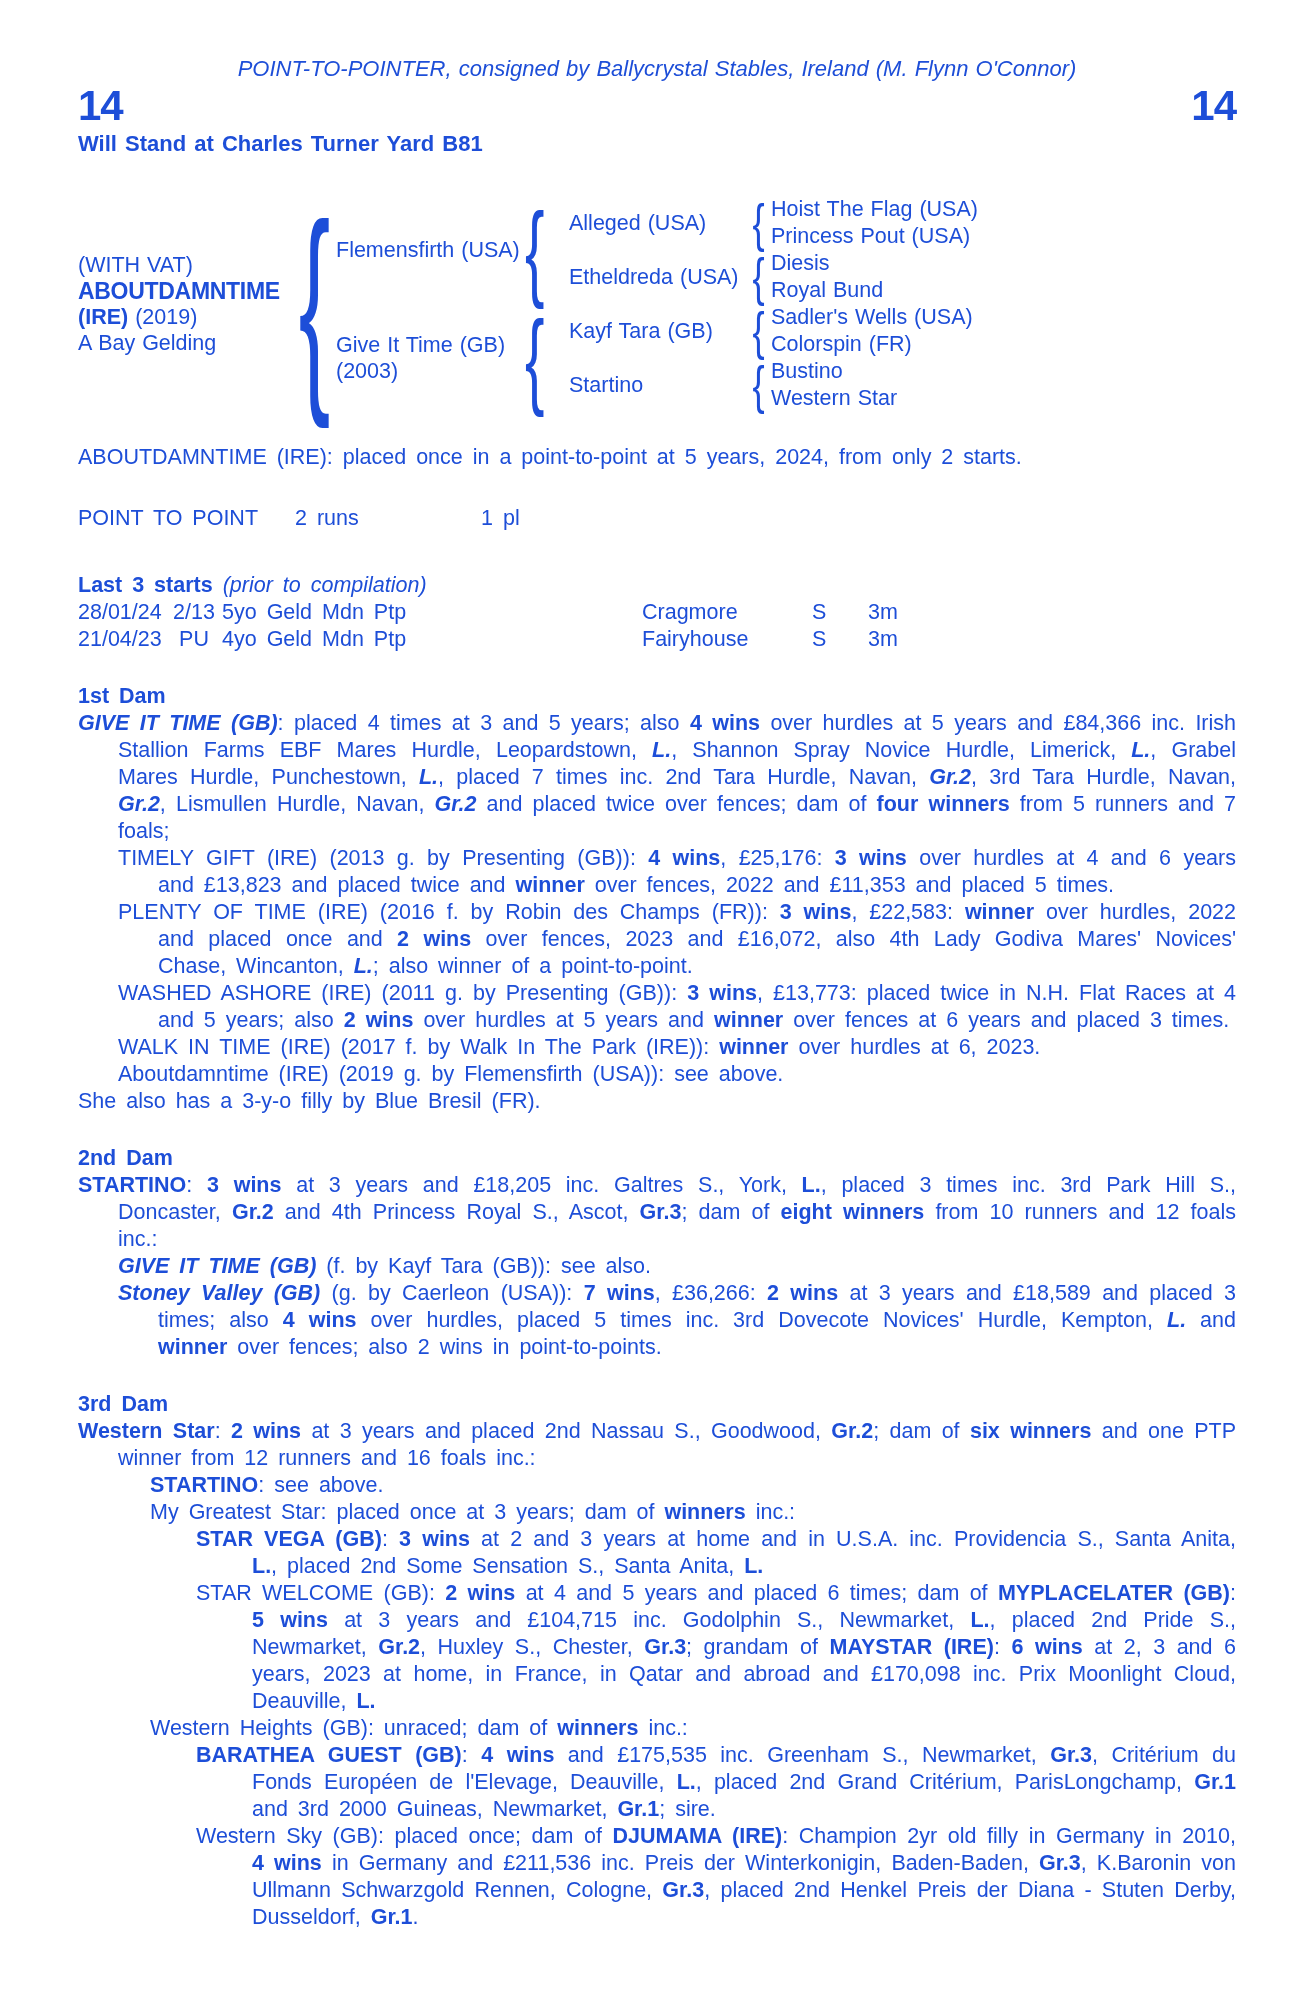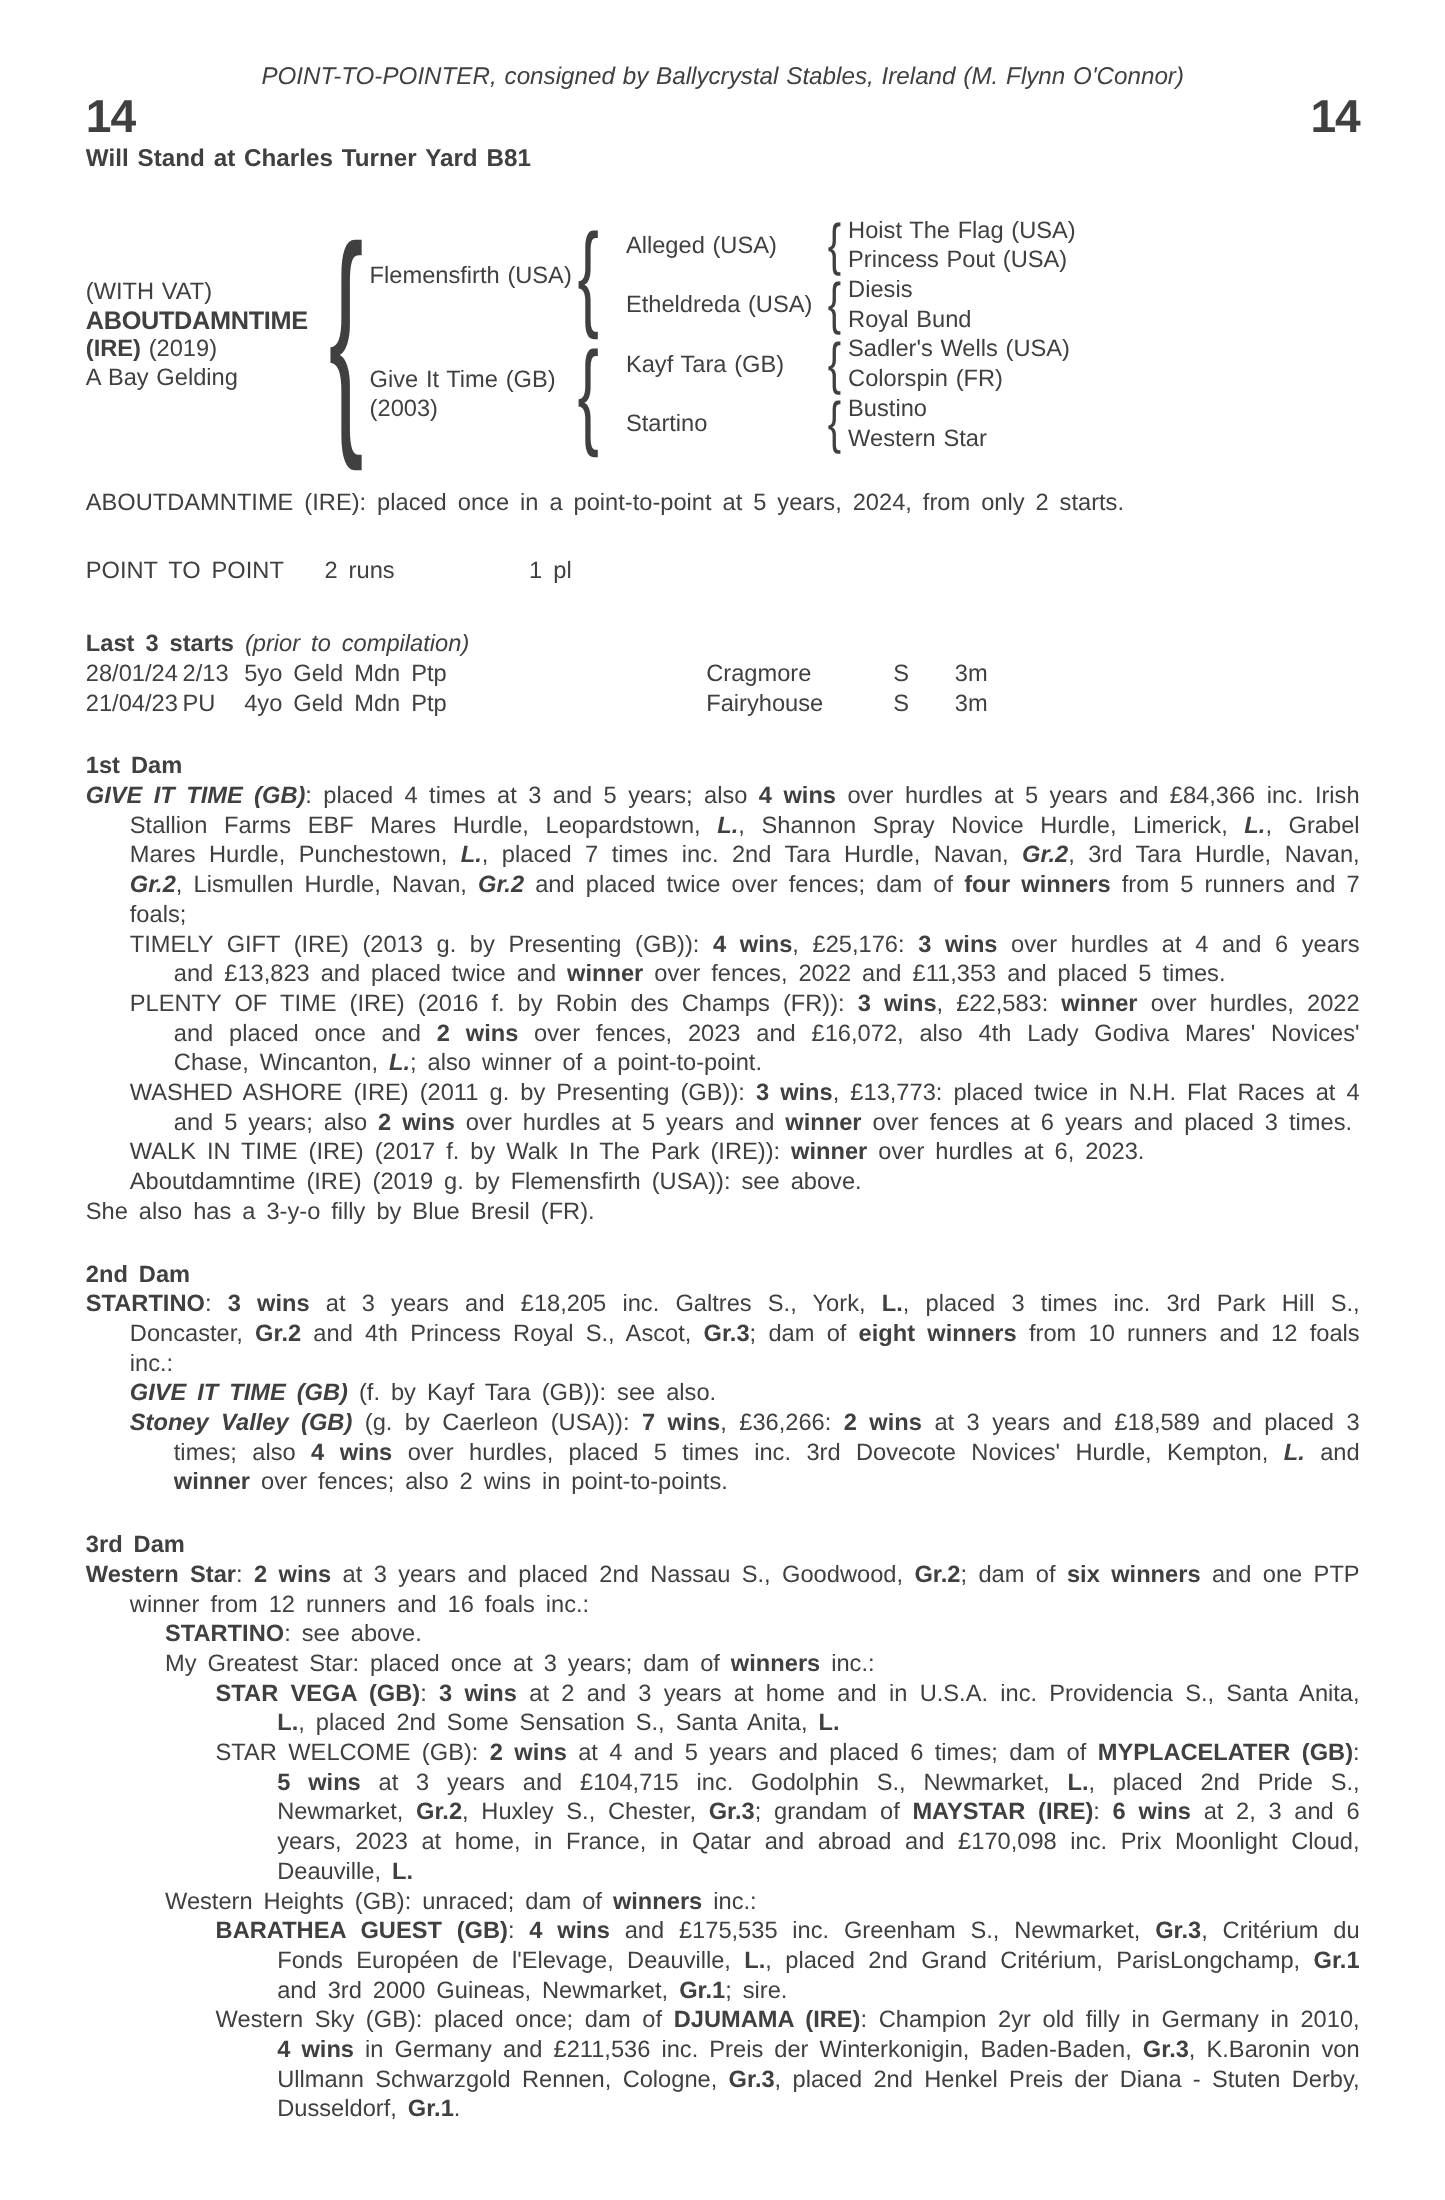--- a/index.html
+++ b/index.html
@@ -1,18 +1,18 @@
 <!DOCTYPE html>
 <html><head>
 <meta charset="utf-8">
 <title>Sales Catalogue Page</title>
 <style>
   html,body{margin:0;padding:0;background:#e8e8e8;}
   .page{
-    width:1314px;height:2000px;background:#ffffff;color:#404040;
+    width:1314px;height:2000px;background:#ffffff;color:#1d4ed8;
     font-family:"Liberation Sans","DejaVu Sans",sans-serif;
     font-size:21.5px;line-height:27px;
     box-sizing:border-box;padding:56px 78px 1px 78px;
     position:relative;overflow:hidden;
     word-spacing:4px;
   }
   .consignor{text-align:center;font-style:italic;font-size:22px;line-height:26px;word-spacing:1px;}
   .lots{display:flex;justify-content:space-between;margin-top:4px;}
   .lot{font-weight:bold;font-size:42px;line-height:40px;letter-spacing:-1px;}
   .stand{font-weight:bold;font-size:22px;line-height:28px;margin-top:4px;word-spacing:2px;}
@@ -49,21 +49,21 @@
 
   .notes{margin-top:32px;}
   .rec{display:flex;margin-top:34px;}
   .rec-label{width:217px;}
   .rec-runs{width:186px;}
 
   .ls{margin-top:40px;}
   .ls-head .t{font-weight:bold;}
   .ls-head .n{font-style:italic;}
   .race{display:grid;grid-template-columns:88px 56px 420px 170px 56px 60px;}
-  .race .pos{text-align:left;}
+  .race .pos{text-align:center;}
   .race .crs{padding-left:0;}
 
   .dam{margin-top:30px;}
   .dam-head{font-weight:bold;}
 </style>
 </head>
 <body>
 
 <div class="page">
 

